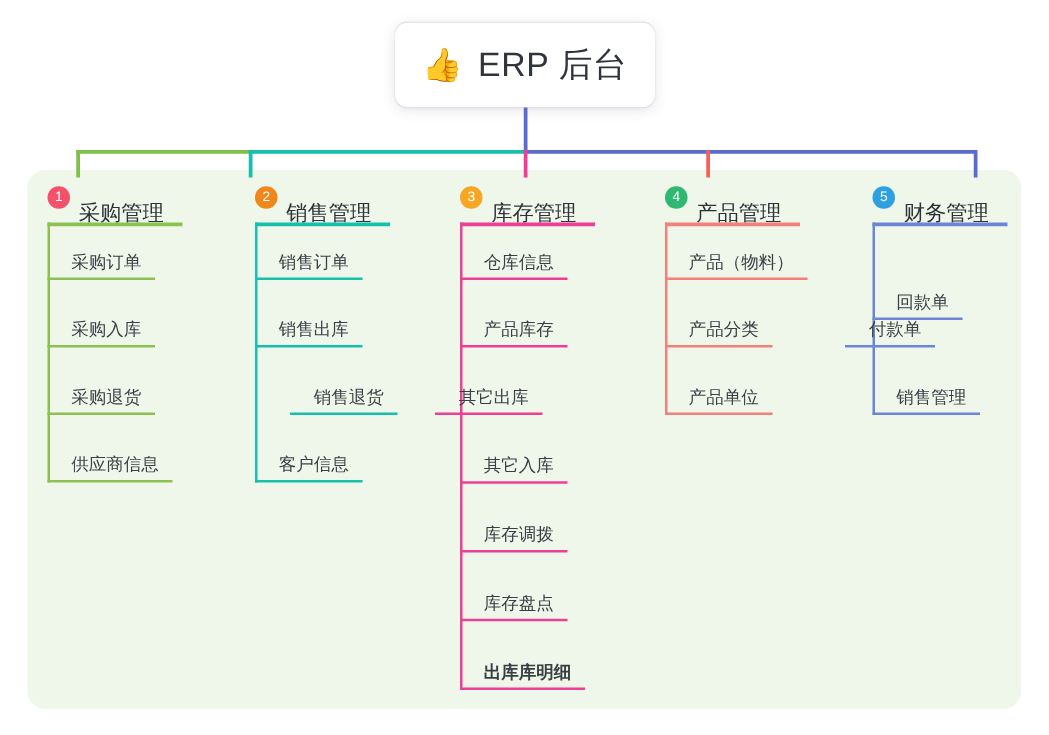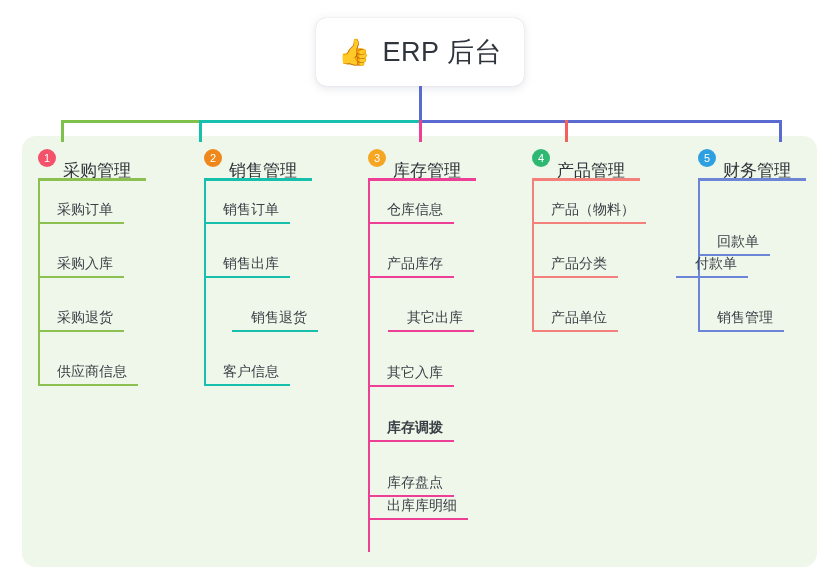--- a/index.html
+++ b/index.html
@@ -196,37 +196,37 @@
     </div>
     <div class="line vline" style="left: 368px; top: 178px; width: 2px; height: 374px; background: rgb(238, 63, 150);"></div>
     <div class="item" style="left: 368px; top: 200px; width: 86px; height: 24px;">
       <span class="item-label">仓库信息</span>
       <div class="item-rule" style="width: 86px; background: rgb(238, 63, 150);"></div>
     </div>
     <div class="item" style="left: 368px; top: 254px; width: 86px; height: 24px;">
       <span class="item-label">产品库存</span>
       <div class="item-rule" style="width: 86px; background: rgb(238, 63, 150);"></div>
     </div>
-    <div class="item" style="left: 388px; top: 308px; width: 86px; height: 24px;">
+    <div class="item" style="left: 348px; top: 308px; width: 86px; height: 24px;">
       <span class="item-label">其它出库</span>
       <div class="item-rule" style="width: 86px; background: rgb(238, 63, 150);"></div>
     </div>
     <div class="item" style="left: 368px; top: 363px; width: 86px; height: 24px;">
       <span class="item-label">其它入库</span>
       <div class="item-rule" style="width: 86px; background: rgb(238, 63, 150);"></div>
     </div>
-    <div class="item" style="left: 368px; top: 418px; width: 86px; height: 24px; font-weight: bold;">
+    <div class="item" style="left: 368px; top: 418px; width: 86px; height: 24px;">
       <span class="item-label">库存调拨</span>
       <div class="item-rule" style="width: 86px; background: rgb(238, 63, 150);"></div>
     </div>
     <div class="item" style="left: 368px; top: 473px; width: 86px; height: 24px; text-align: right;">
       <span class="item-label">库存盘点</span>
       <div class="item-rule" style="width: 86px; background: rgb(238, 63, 150);"></div>
     </div>
-    <div class="item" style="left: 368px; top: 496px; width: 100px; height: 24px;">
+    <div class="item" style="left: 368px; top: 528px; width: 100px; height: 24px; font-weight: bold;">
       <span class="item-label">出库库明细</span>
       <div class="item-rule" style="width: 100px; background: rgb(238, 63, 150);"></div>
     </div>
     <div class="column" style="left: 516px;">
       <div class="col-head">
         <span class="badge" style="background: rgb(46, 184, 114);">4</span>
         <span class="col-title">产品管理</span>
       </div>
       <div class="head-rule" style="width: 108px; background: rgb(244, 128, 124);"></div>
     </div>

